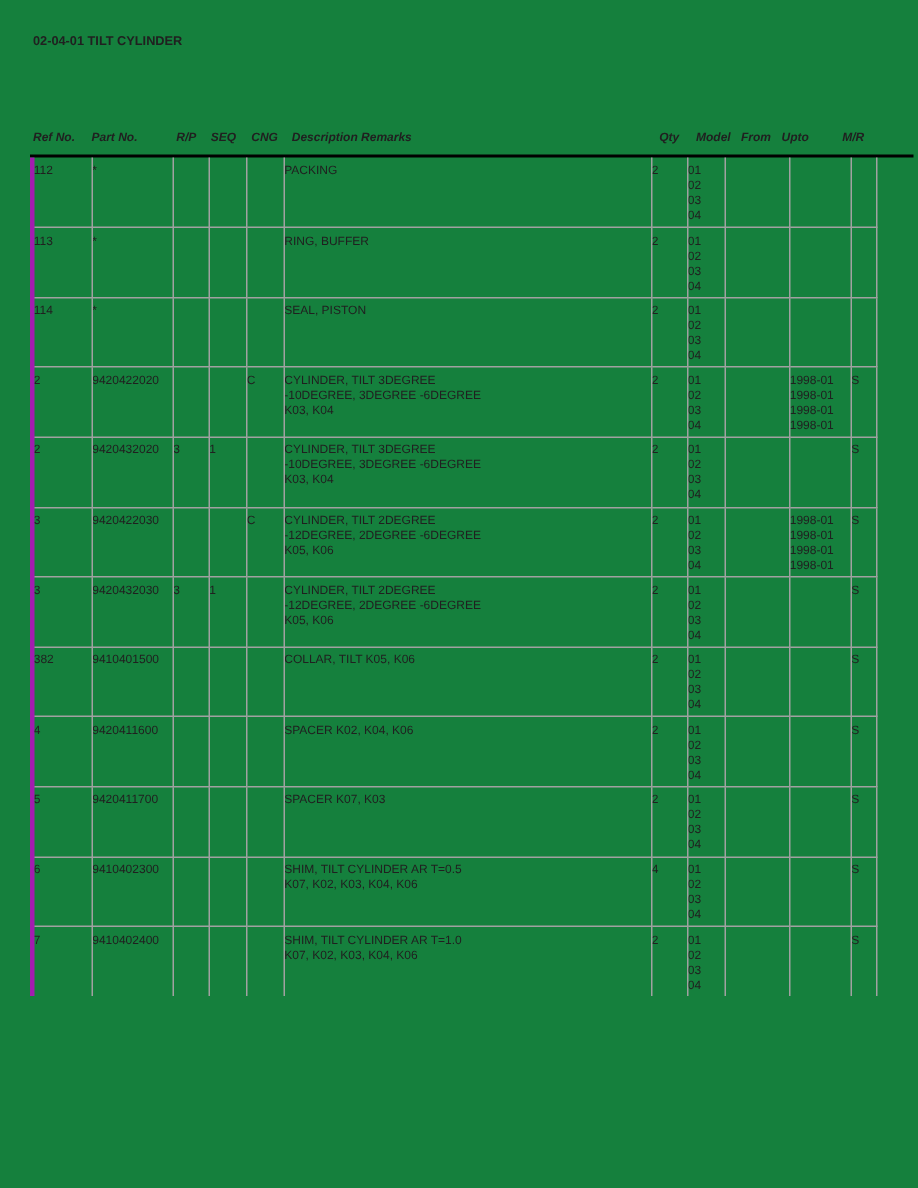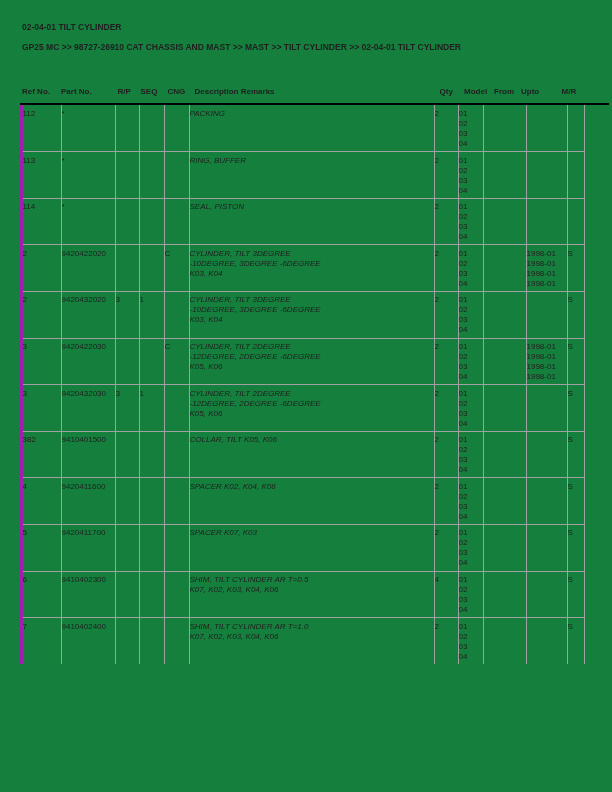--- a/index.html
+++ b/index.html
@@ -14,21 +14,21 @@
   .doc-title{
     position:absolute;left:22px;top:22px;
     font-size:8.5px;font-weight:bold;line-height:10px;
     white-space:nowrap;
   }
   .breadcrumb{
     position:absolute;left:22px;top:42px;
     font-size:8.5px;font-weight:bold;line-height:10px;
     white-space:nowrap;
   }
-  .colhead-row{position:absolute;left:0;top:87px;width:612px;height:12px;}
+  .colhead-row{position:absolute;left:0;top:87px;width:612px;height:12px;font-style:italic;}
   .colhead{
     position:absolute;top:0;
     font-size:8px;font-weight:bold;line-height:10px;
     white-space:nowrap;
   }
   .header-rule{
     position:absolute;left:19.5px;top:102.5px;
     width:589px;height:2.6px;background:#000000;
   }
   table.parts{
@@ -46,35 +46,34 @@
     overflow:hidden;
     white-space:nowrap;
   }
   table.parts tr{height:46.6px;}
   table.parts tr:last-child td{border-bottom:none;}
   td.c-ref{padding-left:5px;}
   td.c-part{padding-left:3.5px;}
   td.c-rp{padding-left:7px;}
   td.c-seq{padding-left:7px;}
   td.c-cng{padding-left:7px;}
-  td.c-desc{padding-left:4.5px;font-style:italic;}
+  td.c-desc{padding-left:4.5px;}
   td.c-qty{padding-left:8px;}
   td.c-model{padding-left:8px;}
   td.c-from{padding-left:6px;}
   td.c-upto{padding-left:6.5px;}
   td.c-mr{padding-left:4px;}
 </style>
 </head>
 <body>
 
 <div class="page">
 
   <div class="doc-title">02-04-01 TILT CYLINDER</div>
 
-  <div class="breadcrumb">GP25 MC &gt;&gt; 98727-26910 CAT CHASSIS AND MAST &gt;&gt; MAST &gt;&gt; TILT CYLINDER &gt;&gt; 02-04-01 TILT CYLINDER</div>
 
   <div class="colhead-row">
     <span class="colhead" style="left:22px">Ref No.</span>
     <span class="colhead" style="left:61px">Part No.</span>
     <span class="colhead" style="left:117.5px">R/P</span>
     <span class="colhead" style="left:140.5px">SEQ</span>
     <span class="colhead" style="left:167.5px">CNG</span>
     <span class="colhead" style="left:194.5px">Description Remarks</span>
     <span class="colhead" style="left:439.5px">Qty</span>
     <span class="colhead" style="left:464px">Model</span>

